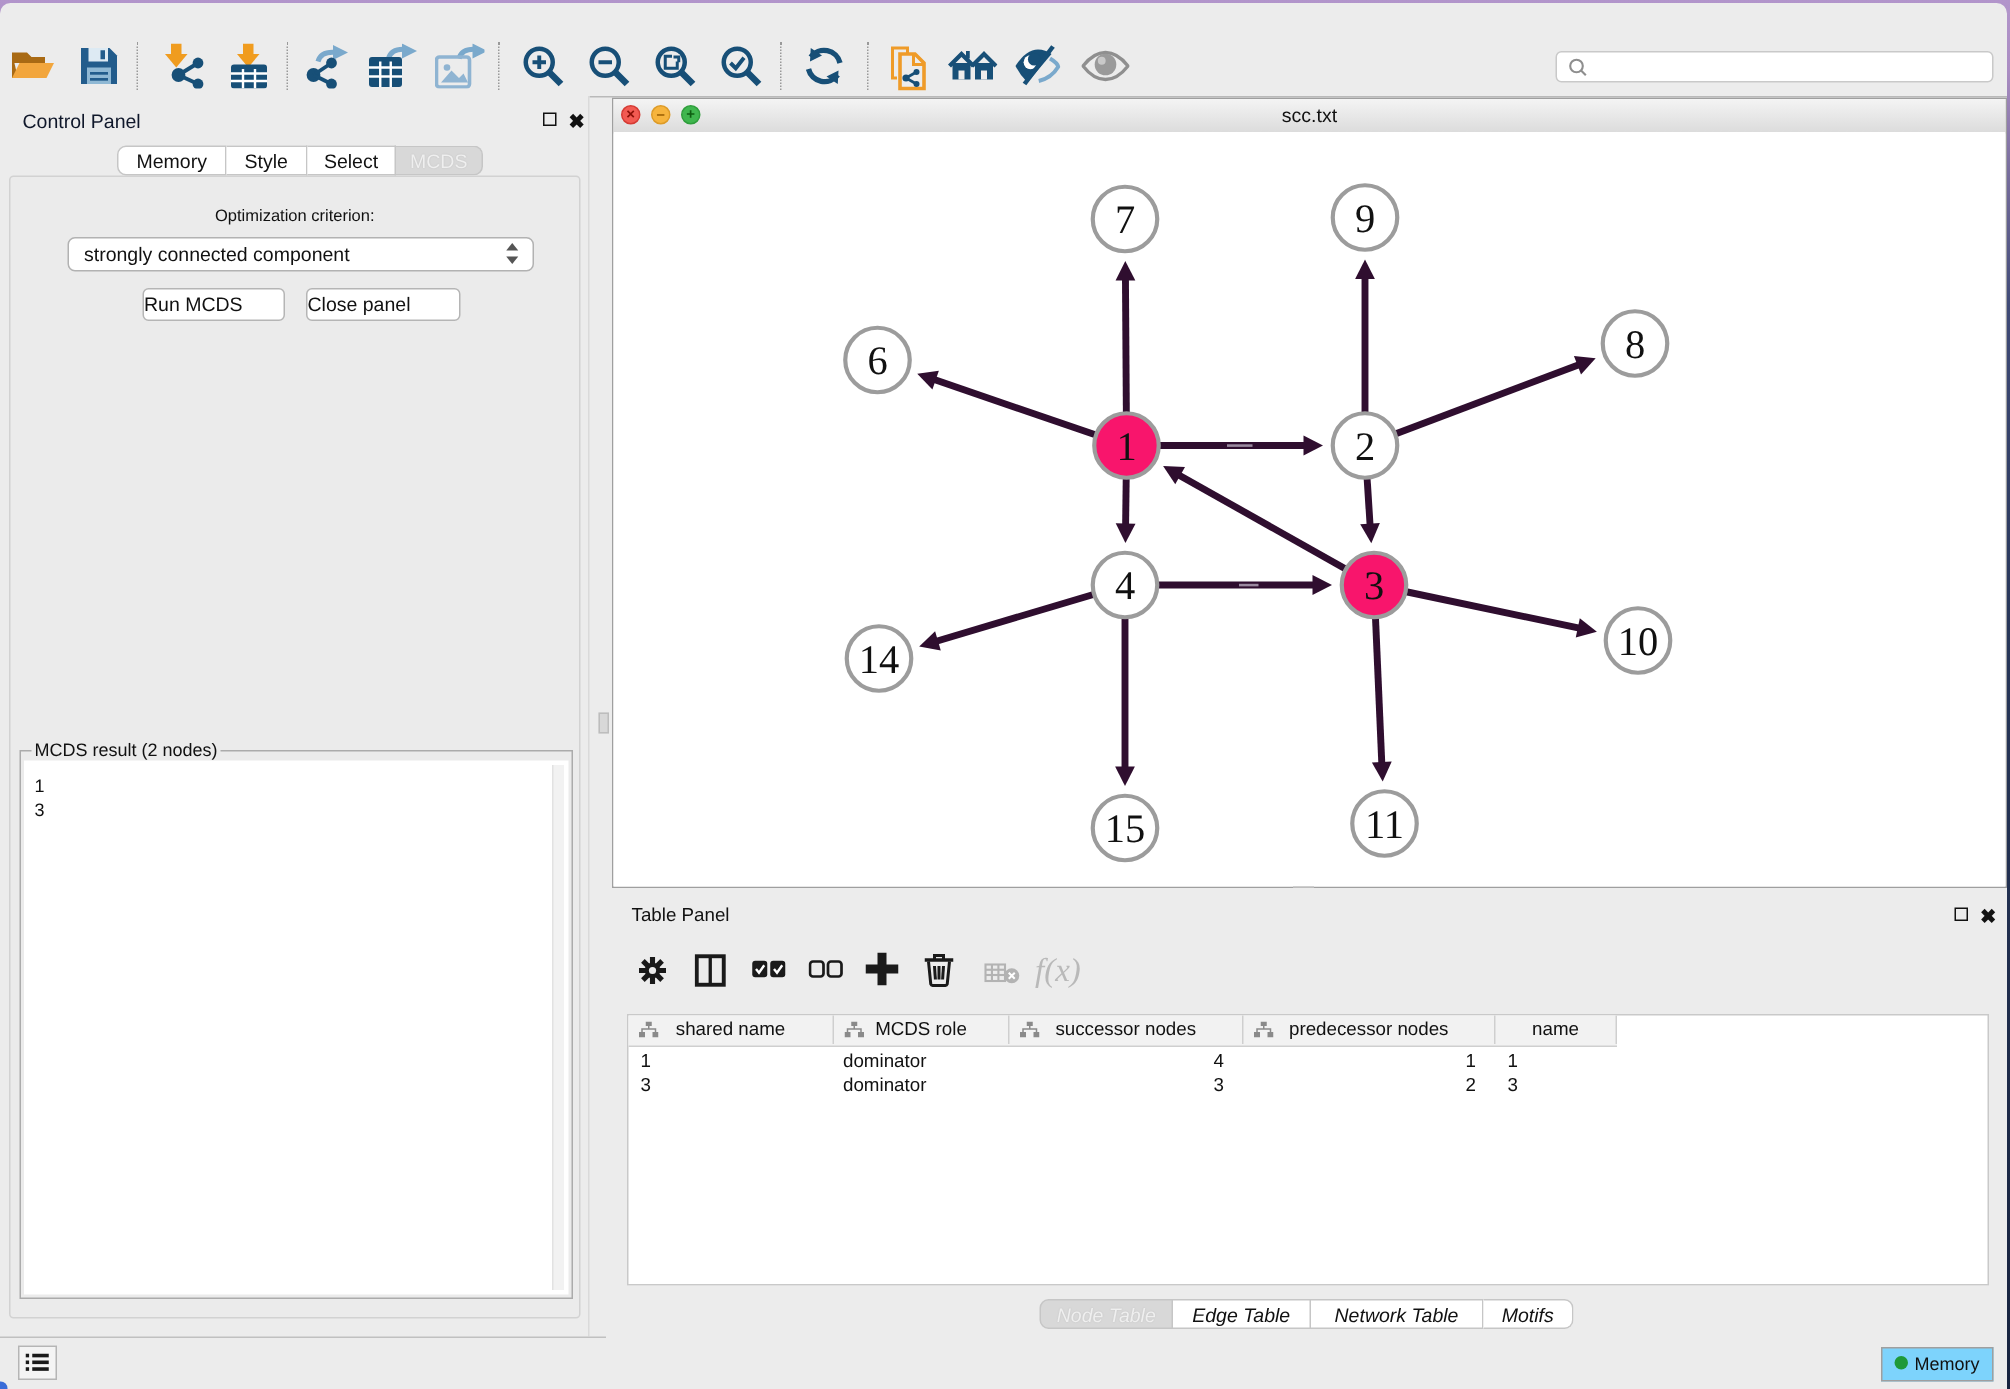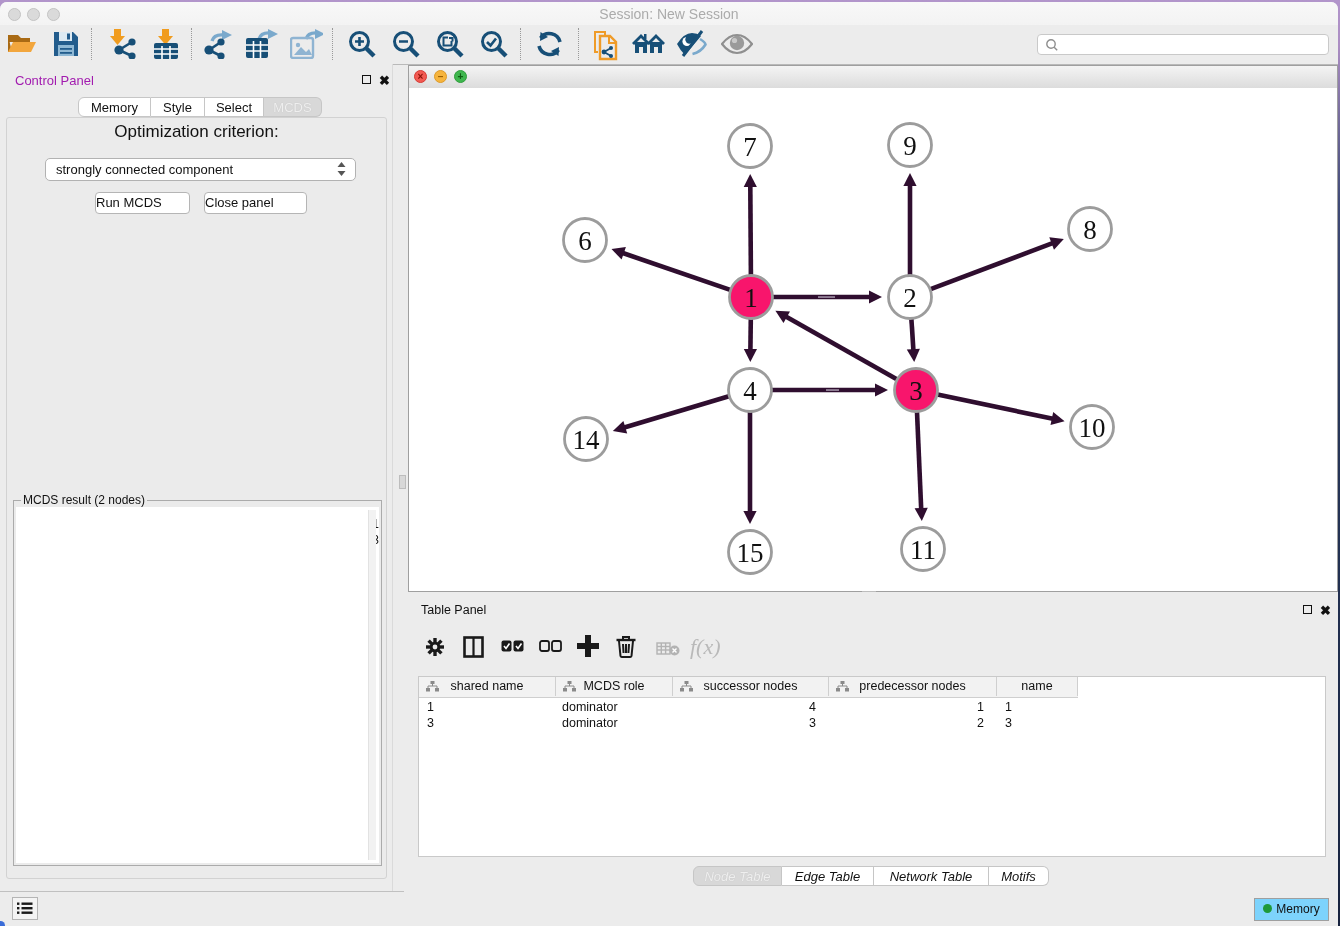--- a/index.html
+++ b/index.html
@@ -16,38 +16,38 @@
  font-size:14px;color:#ababab;}
 
 .toolbar{position:absolute;left:0;top:23px;width:100%;height:39px;background:#ececec;
  border-bottom:1px solid #b9b9b9;}
 .tb{position:absolute;top:4px;}
 .tsep{position:absolute;top:3px;height:32px;width:0;border-left:1px dotted #999;}
 .search{position:absolute;left:1037px;top:9px;width:290px;height:19px;background:#fff;
  border:1px solid #c9c9c9;border-radius:4px;}
 
 .cpanel{position:absolute;left:0;top:62px;width:392px;height:827px;background:#ececec;border-right:1px solid #dadada;}
-.phead{font-size:13px;color:#a21caf;}
+.phead{font-size:13px;color:#0f172a;}
 .wbox{position:absolute;width:9px;height:9px;border:1.5px solid #111;box-sizing:border-box;background:transparent;}
 .wx{position:absolute;font-size:13px;font-weight:900;color:#111;line-height:1;}
 .tabs{position:absolute;display:flex;height:20px;}
 .tab{height:20px;line-height:20px;font-size:13px;text-align:center;background:#fff;
  border:1px solid #c6c6c6;border-left:none;box-sizing:border-box;color:#111;padding:0 14px;}
 .tab.first{border-left:1px solid #c6c6c6;border-radius:6px 0 0 6px;}
 .tab.last{border-radius:0 6px 6px 0;}
 .tab.dis{background:#d8d8d8;color:#efefef;text-shadow:0 0 1px #bbb;}
 .cbody{position:absolute;left:6px;top:53px;width:379px;height:760px;
  background:#ebebeb;border:1px solid #d2d2d2;border-radius:3px;}
 .combo{position:absolute;left:38px;top:40px;width:311px;height:23px;background:#fff;
  border:1px solid #b2b2b2;border-radius:5px;box-sizing:border-box;
  font-size:13px;line-height:21px;color:#111;padding-left:10px;}
 .btn{position:absolute;height:22px;background:#ffffff;border:1px solid #b5b5b5;border-radius:4px;
  box-sizing:border-box;font-size:13px;text-align:left;line-height:20px;color:#111;}
 .fieldset{position:absolute;left:6px;top:382px;width:369px;height:366px;
- border:1px solid #ababab;box-sizing:border-box;text-align:right;}
+ border:1px solid #ababab;box-sizing:border-box;}
 .legend{position:absolute;left:7px;top:-8px;background:#ebebeb;padding:0 2px;font-size:12px;color:#111;}
 .ftext{position:absolute;left:2px;top:6px;right:2px;bottom:2px;background:#fff;
  font-size:12px;color:#111;padding:9px 0 0 7px;line-height:16px;}
 .fscroll{position:absolute;right:3px;top:3px;width:7px;bottom:3px;background:#f2f2f2;border-left:1px solid #e2e2e2;}
 
 .statusbar{position:absolute;left:0;bottom:0;width:100%;height:34px;background:#ececec;
  border-top:1px solid #c0c0c0;}
 .memory{position:absolute;right:9px;top:6px;width:75px;height:23px;background:#7dd3fc;
  border:1px solid #9f9f9f;box-sizing:border-box;font-size:12px;color:#111;text-align:center;line-height:21px;}
 .memdot{display:inline-block;width:9px;height:9px;border-radius:50%;background:#1f9939;margin-right:4px;}
@@ -69,26 +69,20 @@
  border:1px solid #c9c9c9;box-sizing:border-box;}
 .throw{position:absolute;left:0;top:0;height:20px;background:#f2f2f2;border-bottom:1px solid #cfcfcf;}
 .thcell{position:absolute;top:0;height:19px;border-right:1px solid #cfcfcf;box-sizing:border-box;
  font-size:12.5px;color:#111;text-align:center;line-height:19px;}
 .trow{position:absolute;font-size:12.5px;color:#111;height:16px;line-height:16px;}
 .btabs{position:absolute;left:289px;top:274px;display:flex;font-style:italic;}
 </style></head>
 <body>
 <div class="window">
 
- <div class="titlebar">
-  <div class="tl" style="left:8px;"></div>
-  <div class="tl" style="left:27px;"></div>
-  <div class="tl" style="left:47px;"></div>
-  <div class="title">Session: New Session</div>
- </div>
 
  <div class="toolbar" id="maintoolbar">
   <div class="tsep" style="left:91px;"></div>
       <div class="tsep" style="left:191px;"></div>
   <div class="tsep" style="left:332px;"></div>
       <div class="tsep" style="left:520px;"></div>
   <div class="tsep" style="left:578px;"></div>
 
   <svg class="tb" style="left:6px;" width="31" height="30" viewBox="0 0 31 30">
    <path d="M2 6 h10 l3 3 h9 v4 H2 z" fill="#a96a14"></path>
@@ -245,41 +239,42 @@
   <div class="phead" style="position:absolute;left:15px;top:9px;">Control Panel</div>
   <div class="wbox" style="left:362px;top:11px;"></div>
   <div class="wx" style="left:379px;top:10px;">✖</div>
   <div class="tabs" style="left:78px;top:33px;">
    <div class="tab first" style="width:73px;padding:0;">Memory</div>
    <div class="tab" style="width:54px;padding:0;">Style</div>
    <div class="tab" style="width:59px;padding:0;">Select</div>
    <div class="tab last dis" style="width:58px;padding:0;">MCDS</div>
   </div>
   <div class="cbody">
-   <div style="position:absolute;left:0;top:4px;width:100%;text-align:center;font-size:17px;color:#111;">Optimization criterion:</div>
+   <div style="position:absolute;left:0;top:20px;width:100%;text-align:center;font-size:11px;color:#111;">Optimization criterion:</div>
    <div class="combo">strongly connected component
      <svg width="9" height="14" style="position:absolute;right:9px;top:3px;" viewBox="0 0 9 14">
             <polygon points="4.5,0 8.5,5 0.5,5" fill="#555"></polygon>
             <polygon points="4.5,14 8.5,9 0.5,9" fill="#555"></polygon>
           </svg>
    </div>
    <div class="btn" style="left:88px;top:74px;width:95px;">Run MCDS</div>
    <div class="btn" style="left:197px;top:74px;width:103px;">Close panel</div>
    <div class="fieldset">
      <div class="legend">MCDS result (2 nodes)</div>
      <div class="ftext">1<br>3<div class="fscroll"></div></div>
    </div>
   </div>
  </div>
 
  <div class="netwin">
   <div class="nettitle">
    <div class="light" style="left:5px;background:#f25a52;border:1px solid #d53b34;color:#8c1008;">×</div>
    <div class="light" style="left:25px;background:#f6b43d;border:1px solid #dd9b28;color:#985d00;">–</div>
    <div class="light" style="left:45px;background:#3fb64e;border:1px solid #2f9e3c;color:#0e5e12;">+</div>
+   <div class="netname">scc.txt</div>
   </div>
   <div class="canvas" id="canvas">
    <svg width="928" height="503" viewBox="0 0 928 503" style="position:absolute;left:0;top:0;">
     <g stroke="#2f0e2f" stroke-width="4.6" fill="#2f0e2f">
      <line x1="341.9" y1="187.0" x2="341.3" y2="98.0"></line>
      <line x1="321.2" y1="201.9" x2="213.8" y2="165.0"></line>
      <line x1="364.0" y1="209.0" x2="461.0" y2="209.0"></line>
      <line x1="341.8" y1="231.0" x2="341.4" y2="262.0"></line>
      <line x1="501.0" y1="187.0" x2="501.0" y2="97.0"></line>
      <line x1="521.6" y1="201.2" x2="643.6" y2="155.1"></line>

